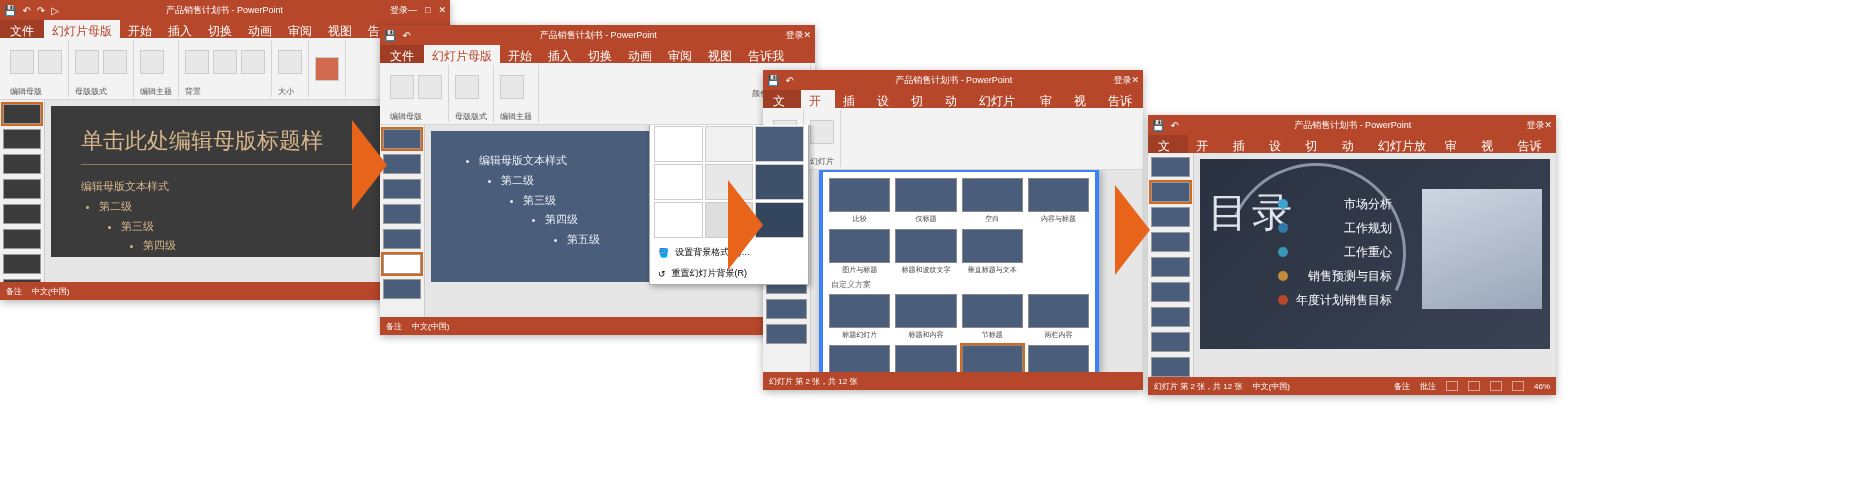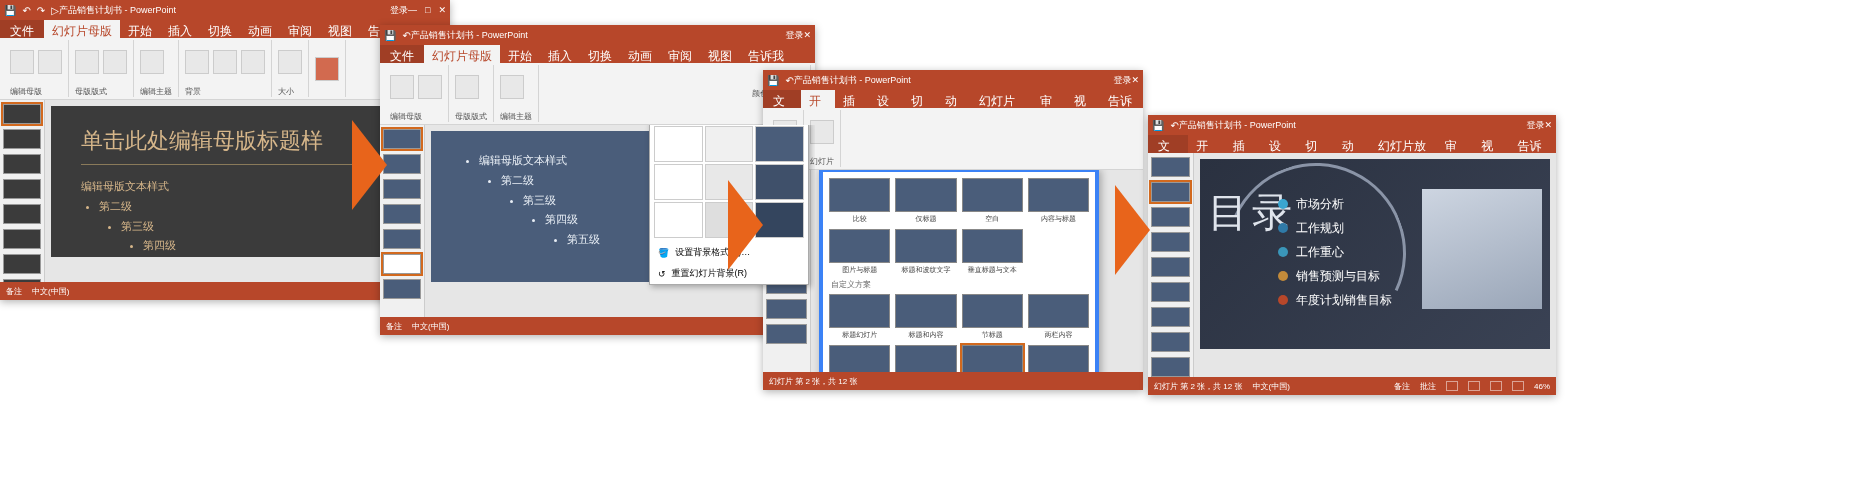--- a/index.html
+++ b/index.html
@@ -23,21 +23,21 @@
   background: #b7472a;
   color: #fff;
   height: 20px;
   display: flex;
   align-items: center;
   padding: 0 4px;
   font-size: 9px;
 }
 .titlebar .qat { display: flex; gap: 6px; align-items: center; }
 .titlebar .qat span { font-size: 10px; }
-.titlebar .title { flex: 1; }
+.titlebar .title { flex: 1; text-align: center; }
 .titlebar .winbtns { display: flex; gap: 8px; }
 .ribbon-tabs {
   background: #b7472a;
   display: flex;
   height: 18px;
   font-size: 12px;
 }
 .ribbon-tabs .tab {
   color: #fff;
   padding: 3px 8px;
@@ -208,21 +208,21 @@
   border-left-color: transparent;
   border-bottom-color: transparent;
   transform: rotate(-20deg);
 }
 .toc-list {
   position: absolute;
   left: 78px; top: 33px;
   font-size: 12px;
   line-height: 24px;
 }
-.toc-list .item { display: flex; align-items: center; gap: 8px; }
+.toc-list .item { display: flex; align-items: center; gap: 8px; justify-content: space-between; }
 .toc-list .dot {
   width: 10px; height: 10px; border-radius: 50%;
 }
 .product-img {
   position: absolute;
   right: 8px; top: 30px;
   width: 120px; height: 120px;
   background: linear-gradient(160deg,#cdd5e1,#9aa6b8);
 }
 </style>

